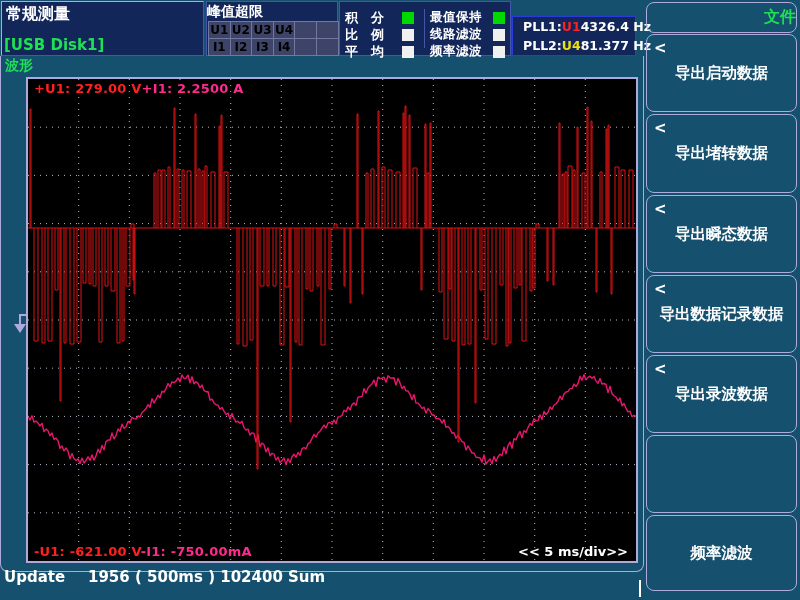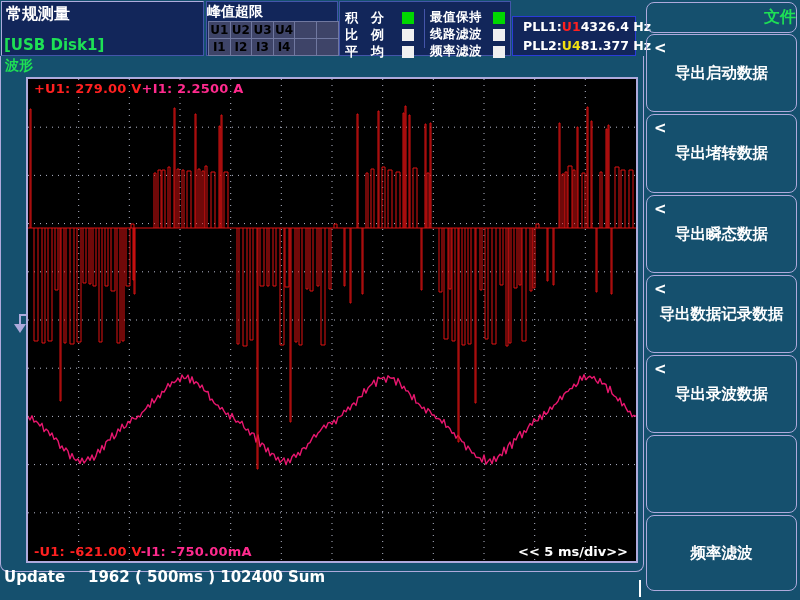--- a/index.html
+++ b/index.html
@@ -180,17 +180,17 @@
   </div>
   <div class="menu-box menu-item" style="top:435px;height:78px">
     <span></span>
   </div>
   <div class="menu-box menu-item" style="top:515px;height:76px">
     <span>频率滤波</span>
   </div>
 
   <div class="abs" id="status-bar">
     <span id="sb-update">Update</span>
-    <span id="sb-count">1962 ( 500ms ) 102400 Sum</span>
+    <span id="sb-count">1956 ( 500ms ) 102400 Sum</span>
   </div>
   <div class="abs" id="cursor-tick"></div>
 
 </div>
 
 </body></html>

